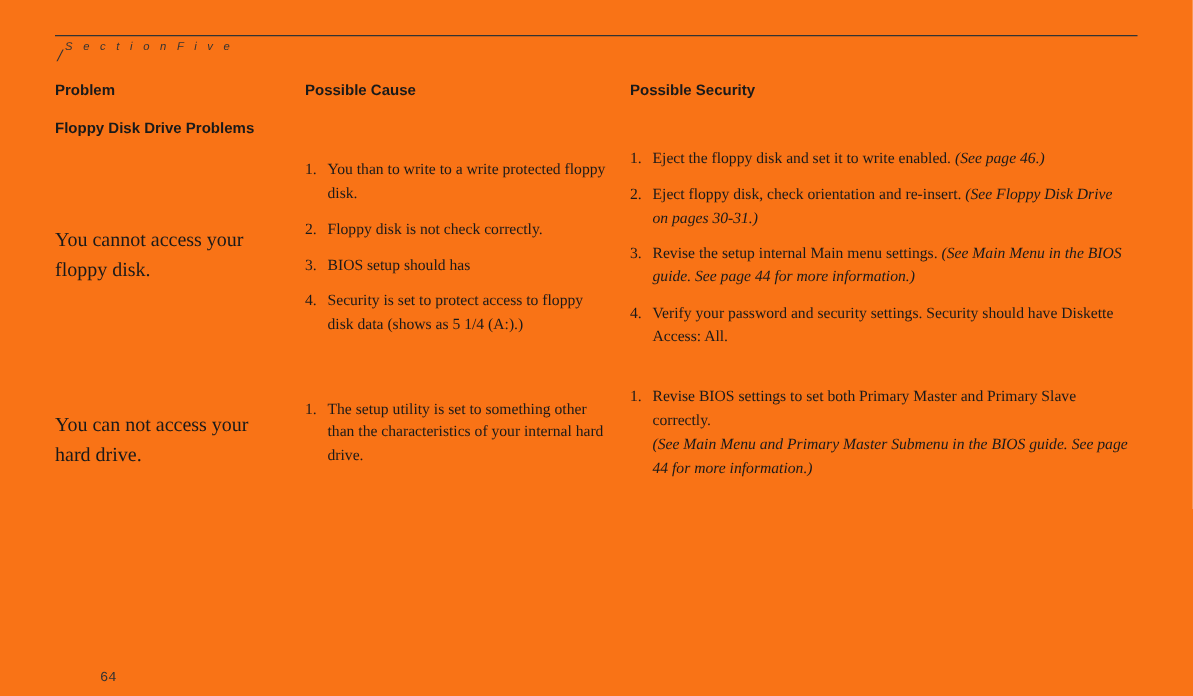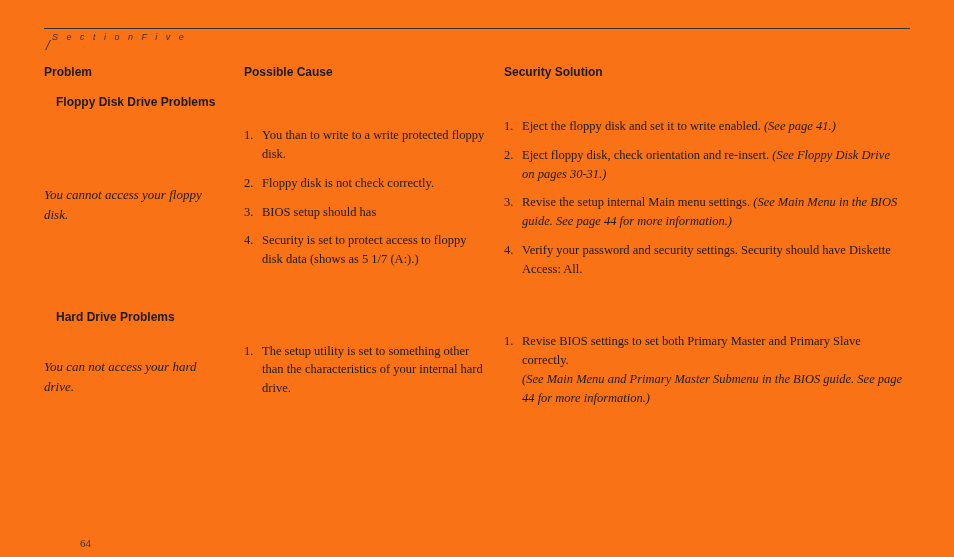--- a/index.html
+++ b/index.html
@@ -100,29 +100,27 @@
     }
 
     
     .section-title {
       font-family: Arial, Helvetica, sans-serif;
       font-size: 12px;
       font-weight: bold;
       color: #1a1a1a;
       margin-bottom: 8px;
       margin-top: 2px;
-      margin-left: 12px;
     }
 
     .problem-text {
-      font-size: 13px;
+      font-size: 16px;
       line-height: 1.5;
       color: #1a1a1a;
       margin-top: 4px;
-      font-style: italic;
     }
 
     
     .numbered-list {
       list-style: none;
       padding: 0;
       margin: 0;
     }
 
     .numbered-list li {
@@ -149,21 +147,21 @@
     
     .hard-drive-section {
       margin-top: 20px;
     }
 
     
     .page-number {
       position: absolute;
       bottom: 8px;
       left: 44px;
-      font-family: Liberation Serif, serif;
+      font-family: Liberation Mono, monospace;
       font-size: 11px;
       color: #333;
       padding-left: 36px;
     }
   </style>
 </head>
 <body>
 
 <div class="page-container">
 
@@ -178,21 +176,21 @@
   <div class="content-area">
 
     <div class="columns">
       <div class="col-problem">
         <div class="col-header">Problem</div>
       </div>
       <div class="col-cause">
         <div class="col-header">Possible Cause</div>
       </div>
       <div class="col-solution">
-        <div class="col-header">Security Solution</div>
+        <div class="col-header">Possible Security</div>
       </div>
     </div>
 
     <div class="columns">
       <div class="col-problem">
         <div class="section-title">Floppy Disk Drive Problems</div>
       </div>
       <div class="col-cause"></div>
       <div class="col-solution"></div>
     </div>
@@ -212,32 +210,32 @@
           <li>
             <span class="list-num">2.</span>
             <span class="list-text">Floppy disk is not check correctly.</span>
           </li>
           <li style="margin-bottom:10px;">
             <span class="list-num">3.</span>
             <span class="list-text">BIOS setup should has</span>
           </li>
           <li>
             <span class="list-num">4.</span>
-            <span class="list-text">Security is set to protect access to floppy disk data (shows as 5 1/7 (A:).)</span>
+            <span class="list-text">Security is set to protect access to floppy disk data (shows as 5 1/4 (A:).)</span>
           </li>
         </ol>
       </div>
 
       <div class="col-solution">
         <ol class="numbered-list">
           <li>
             <span class="list-num">1.</span>
             <span class="list-text">
               <span>Eject the floppy disk and set it to write enabled.</span>
-              <span class="italic-text">(See page 41.)</span>
+              <span class="italic-text">(See page 46.)</span>
             </span>
           </li>
           <li>
             <span class="list-num">2.</span>
             <span class="list-text">
               <span>Eject floppy disk, check orientation and re-insert.</span>
               <span class="italic-text"> <span>(See Floppy Disk Drive on pages 30-31.)</span></span>
             </span>
           </li>
           <li style="margin-bottom:10px;">
@@ -251,23 +249,20 @@
             <span class="list-num">4.</span>
             <span class="list-text">Verify your password and security settings. Security should have Diskette Access: All.</span>
           </li>
         </ol>
       </div>
     </div>
 
     <div class="hard-drive-section">
 
       <div class="columns">
-        <div class="col-problem">
-          <div class="section-title">Hard Drive Problems</div>
-        </div>
         <div class="col-cause"></div>
         <div class="col-solution"></div>
       </div>
 
       <div class="columns">
 
         <div class="col-problem">
           <div class="problem-text">You can not access your hard drive.</div>
         </div>
 

